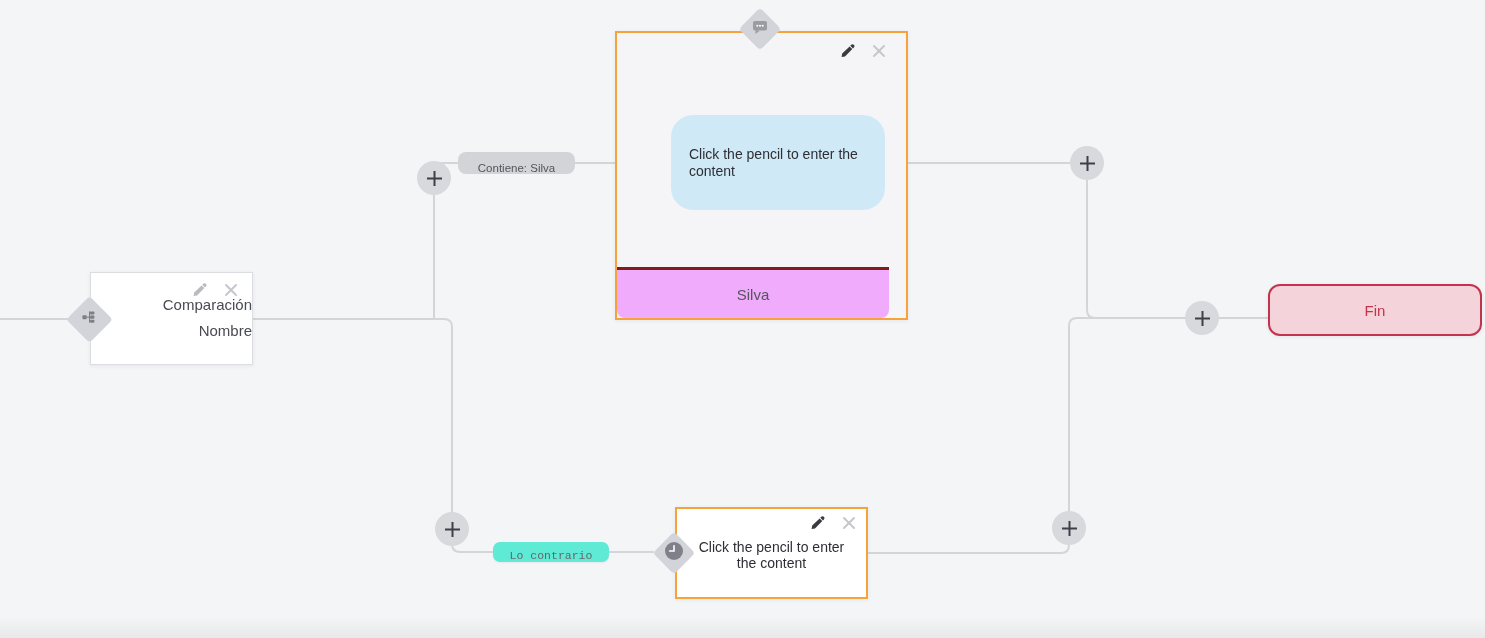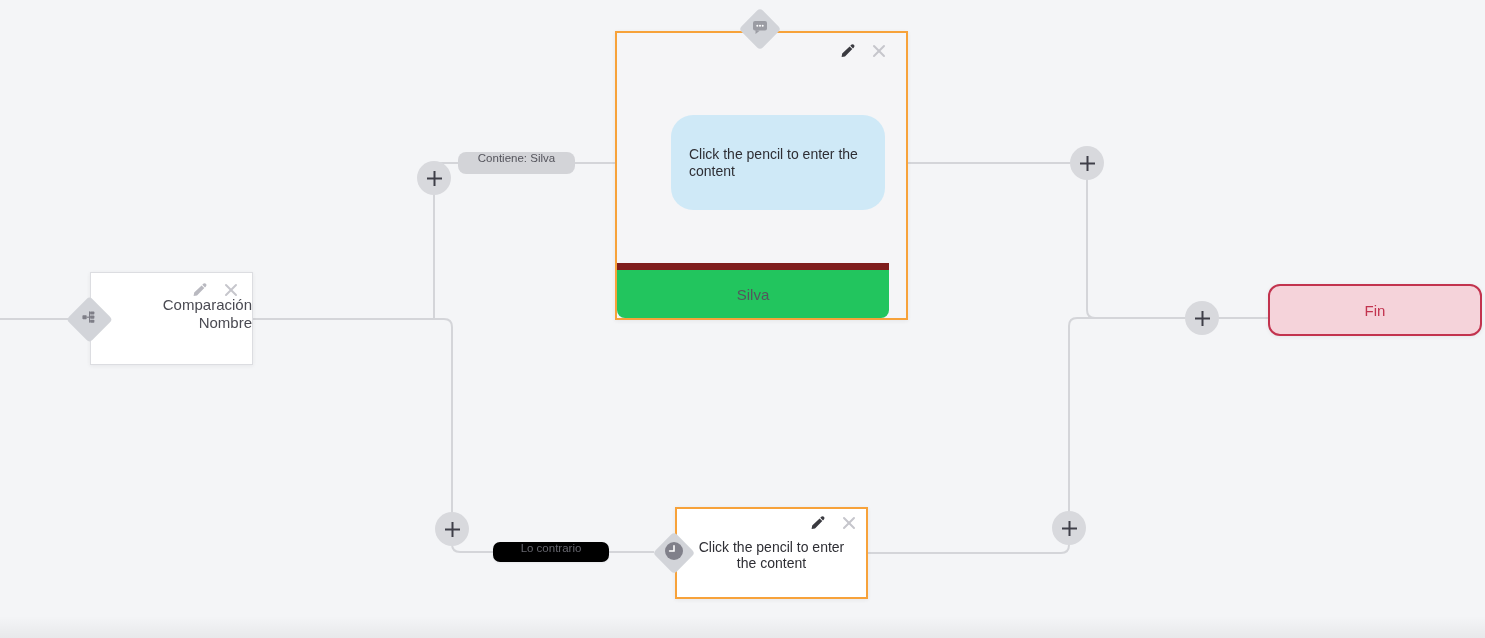--- a/index.html
+++ b/index.html
@@ -18,29 +18,29 @@
 
   
   .node{position:absolute; box-sizing:border-box; border-radius:0; z-index:2;
         box-shadow:0 1px 4px rgba(40,40,60,0.07);}
   .node-condition{
     left:90px; top:272px; width:163px; height:93px;
     background:#ffffff; border:1.5px solid #dcdde1;
   }
   .node-condition .titles{margin-top:23px; text-align:right; color:#4a4a52; font-size:15px;}
   .node-condition .titles .line{display:block;}
-  .node-condition .titles .line + .line{margin-top:1px;}
+  .node-condition .titles .line + .line{margin-top:9px;}
 
   .node-message{
     left:615px; top:31px; width:293px; height:289px;
     background:#f5f5f7; border:2px solid #f7a23a;
   }
   .node-message .footer{
     position:absolute; left:0; right:17px; bottom:0; height:48px;
-    background:#22c55e; border-top:7px solid #7f1d1d;
+    background:#f0abfc; border-top:3px solid #7f1d1d;
     border-radius:0 0 8px 8px;
     display:flex; align-items:center; justify-content:center;
     color:#55555d; font-size:15px;
   }
   .bubble{
     position:absolute; left:54px; top:82px; width:214px; height:95px;
     background:#cfe9f7; border-radius:22px;
     display:flex; align-items:center;
     padding:0 18px; box-sizing:border-box;
     color:#2e2e34; font-size:14px; line-height:1.18;
@@ -90,31 +90,32 @@
   .plus-btn{
     position:absolute; width:34px; height:34px; border-radius:50%;
     background:#d8d9dd; z-index:3; cursor:pointer;
     display:flex; align-items:center; justify-content:center;
   }
   .plus-btn svg line{stroke:#3f3f48; stroke-width:2;}
 
   
   .edge-label{
     position:absolute; z-index:2; box-sizing:border-box;
-    display:flex; align-items:flex-start; justify-content:center;
+    display:flex; align-items:flex-end; justify-content:center;
     font-size:11.5px; cursor:pointer;
   }
   .edge-label-contains{
     left:458px; top:152px; width:117px; height:22px;
     background:#d3d4d8; border-radius:8px; color:#54545c;
   }
   .edge-label-otherwise{
     left:493px; top:542px; width:116px; height:20px;
-    background:#000000; border-radius:7px; color:#66666e;
+    background:#5eead4; border-radius:7px; color:#66666e;
     box-shadow:0 1px 2px rgba(40,40,60,0.06);
+    font-family:Liberation Mono, monospace;
   }
 </style>
 </head>
 <body>
 
 <div class="canvas">
 
   <svg class="wires" width="1485" height="638">
     <path d="M 0,319 L 70,319"></path>
     <path d="M 434,319 L 434,171 Q 434,163 442,163 L 615,163"></path>

